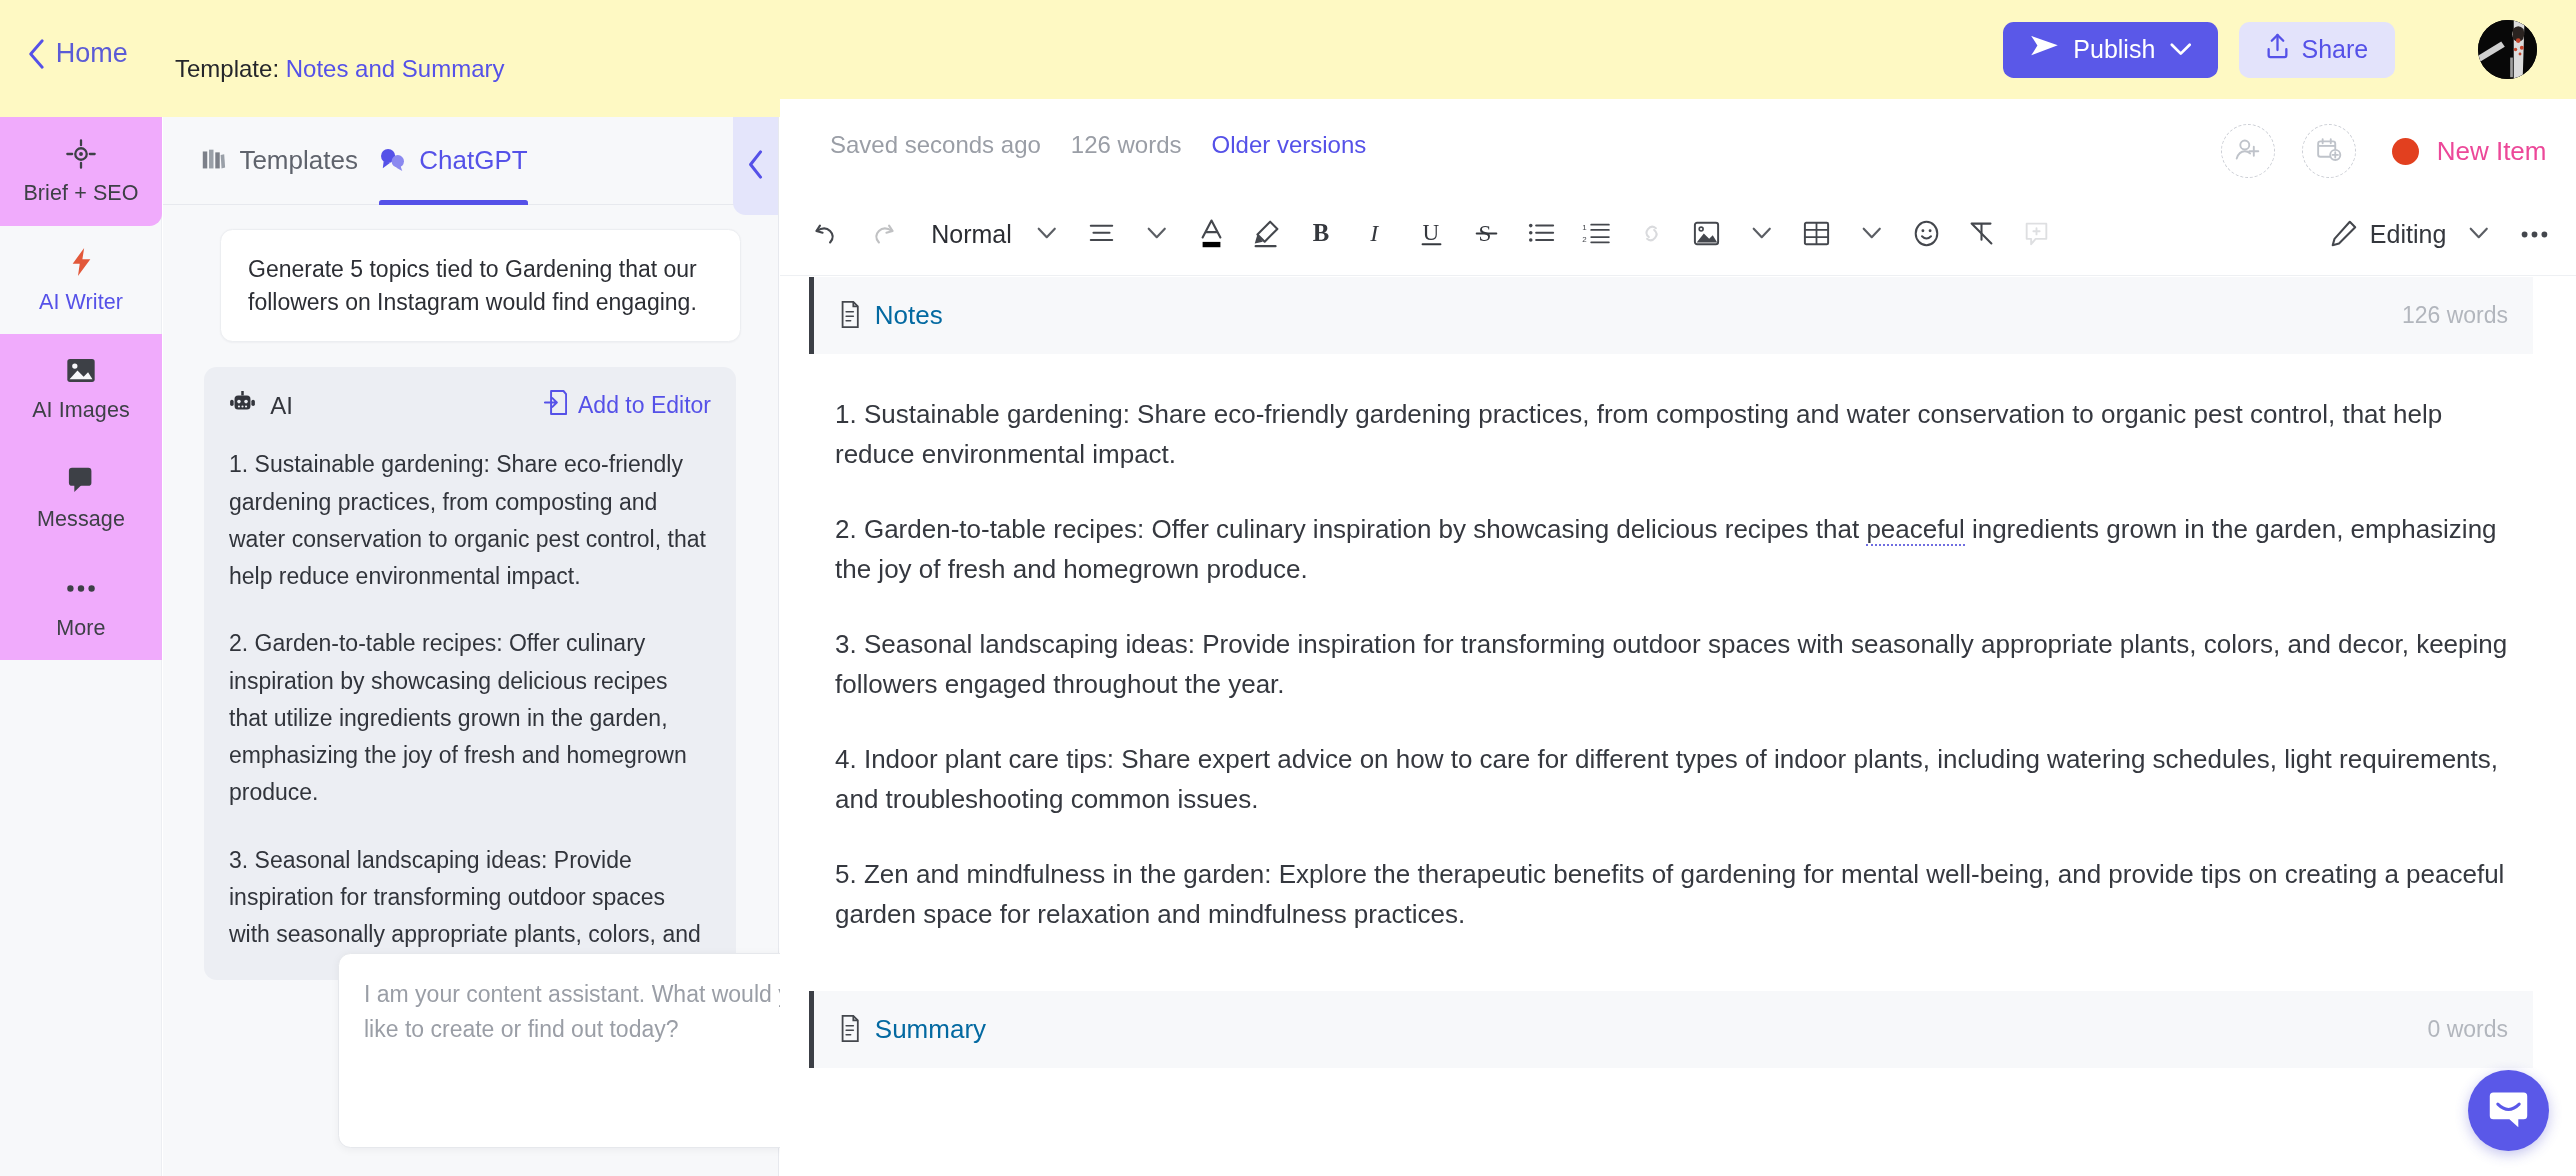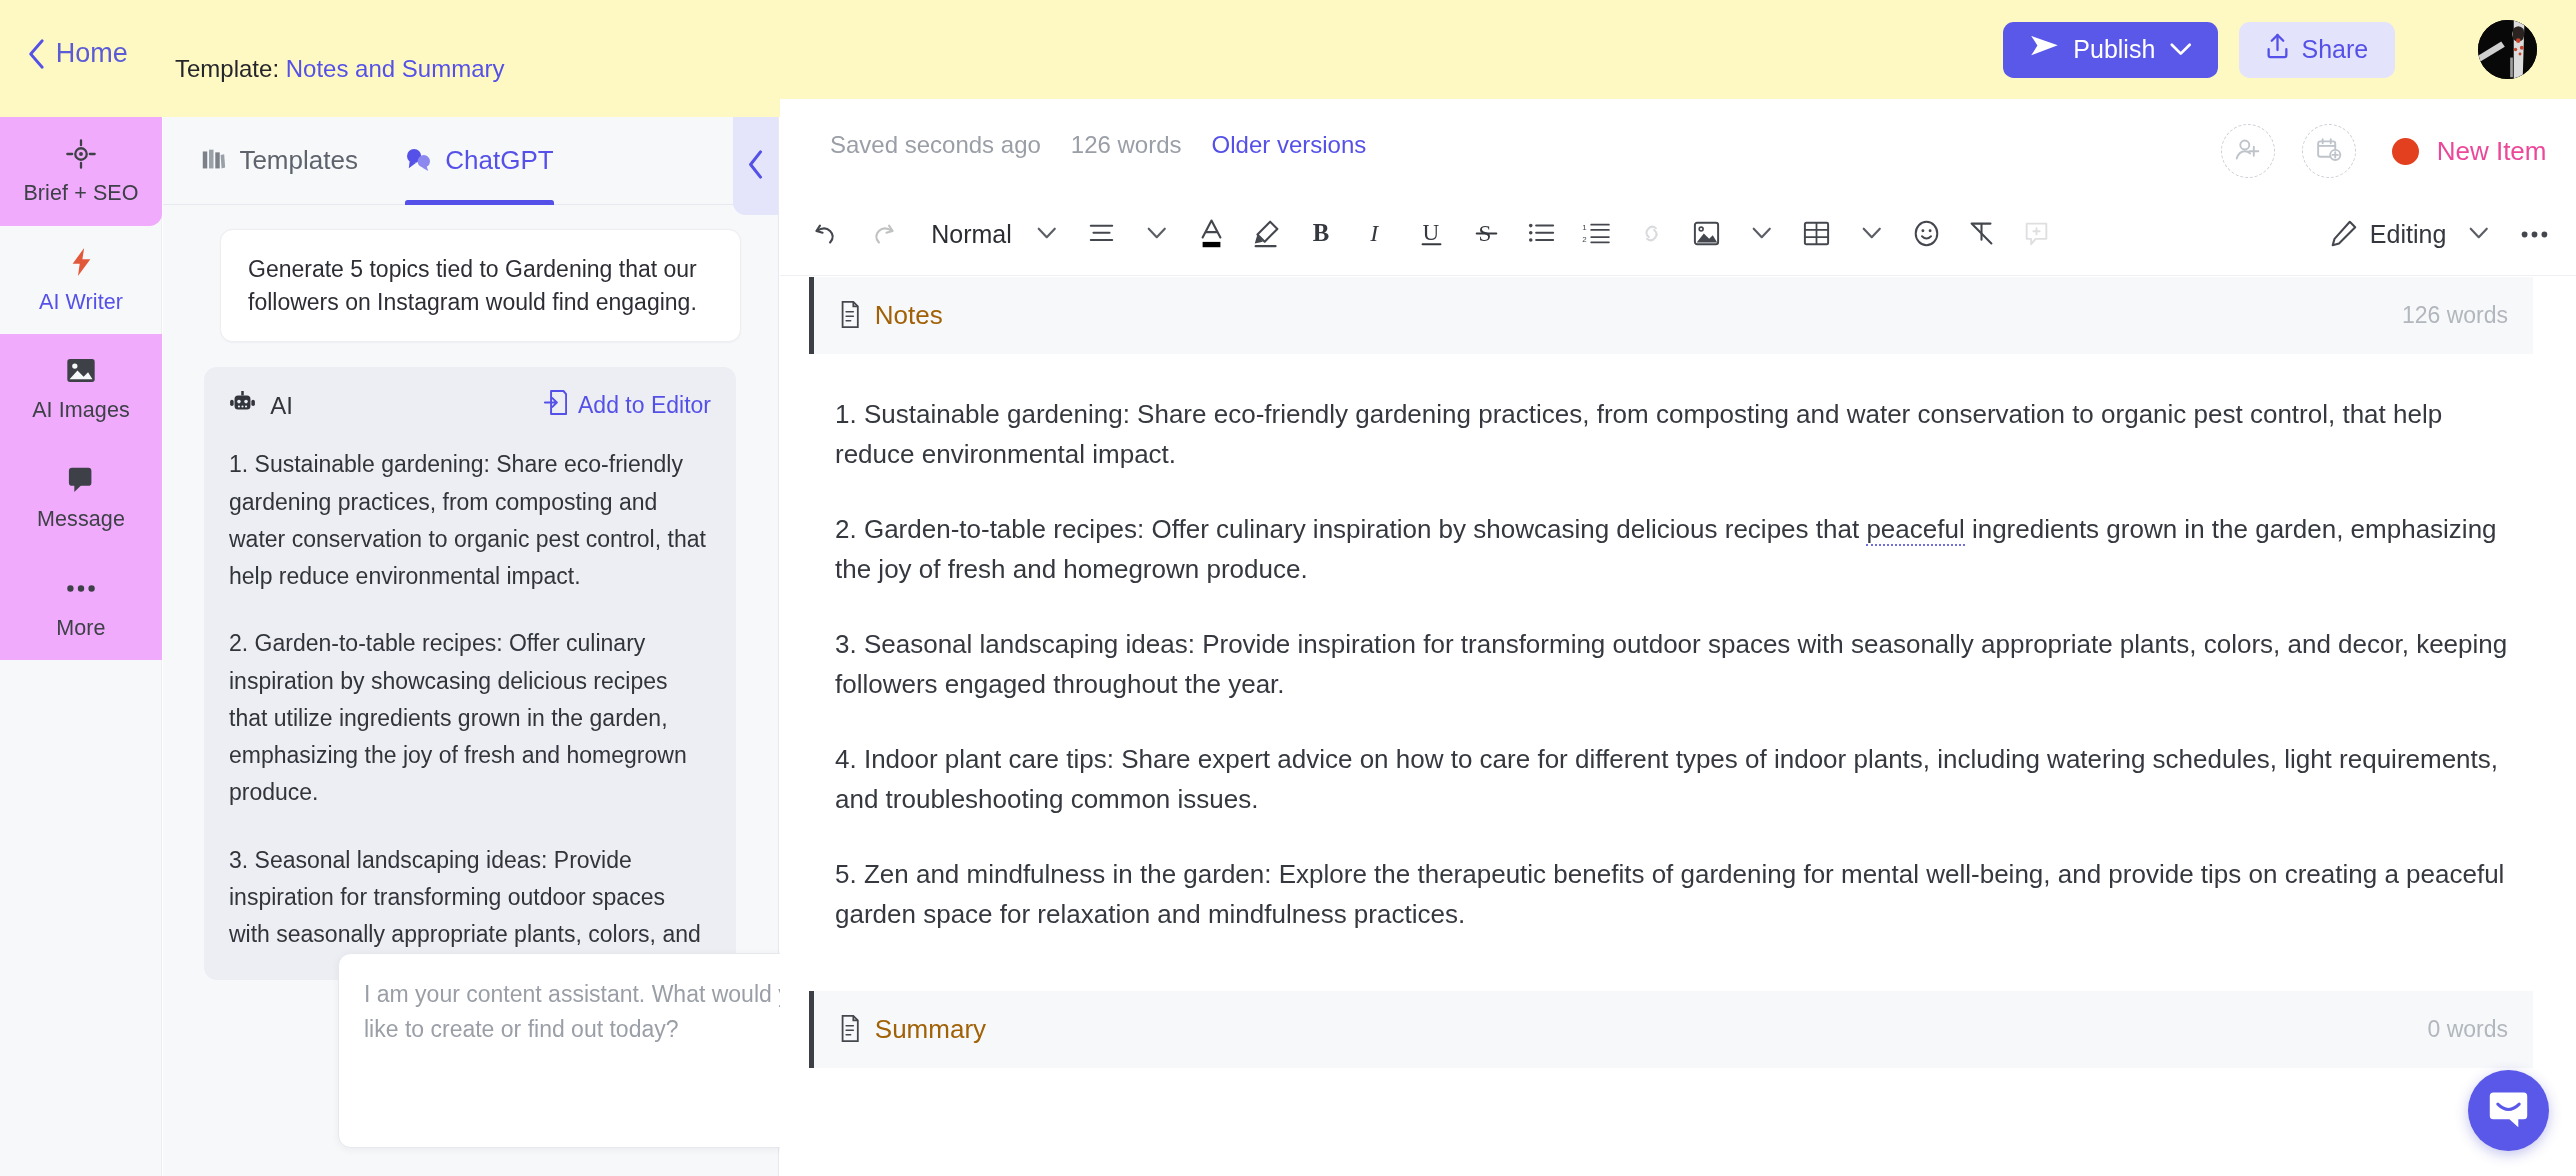--- a/index.html
+++ b/index.html
@@ -69,21 +69,21 @@
   .rail-item.active .lbl { color: #5551e8; }
   .rail-ico { height: 30px; display:flex; align-items:center; justify-content:center; }
 
   
   .panel {
     position: absolute; left: 163px; top: 117px; width: 616px; height: 1059px;
     background: #f7f8fa; border-right: 0.9px solid #e7e9ee;
   }
   .panel-tabs {
     position: relative; height: 88px; display: flex; align-items: center;
-    padding-left: 38px; gap: 47px; border-bottom: 0.9px solid #e7e9ee;
+    padding-left: 38px; gap: 21px; border-bottom: 0.9px solid #e7e9ee;
     background:#f7f8fa;
   }
   .ptab { display:flex; align-items:center; gap:13.4px; height: 88px; cursor:pointer; position:relative; }
   .ptab .t { font-size: 26px; color:#5f636c; }
   .ptab.active .t { color:#5551e8; }
   .ptab.active::after {
     content:""; position:absolute; left:0; right:0; bottom:0; height:4.5px;
     background:#5551e8; border-radius:2.7px 2.7px 0 0;
   }
   .collapse-tab {
@@ -160,21 +160,21 @@
   .tb-editing { display:flex; align-items:center; gap:12.5px; height:55px; cursor:pointer; padding:0 5.4px; margin-left:auto; }
   .tb-editing .nm { font-size:25px; color:#34373d; }
 
   .doc { position:absolute; left:0; top:178px; width:1796px; height:881px; overflow:hidden; }
 
   .sect-head {
     position:relative; height:77px; background:#f7f8fa;
     border-left: 5.4px solid #3c3f46; display:flex; align-items:center;
     padding-left: 25px; margin: 0 43px 0 29px;
   }
-  .sect-head .nm { font-size:26px; color:#a16207; margin-left:14.3px; }
+  .sect-head .nm { font-size:26px; color:#0369a1; margin-left:14.3px; }
   .sect-head .wc { position:absolute; right:25px; font-size:23px; color:#b2b6bd; }
 
   .para {
     margin: 0 54px 0 55px; padding-top: 36px;
     font-size: 26px; line-height: 1.52; color:#35383f;
   }
   .para.first { padding-top: 41px; }
   .squiggle { border-bottom: 2.7px dotted #6f6de0; }
 
   .intercom {

